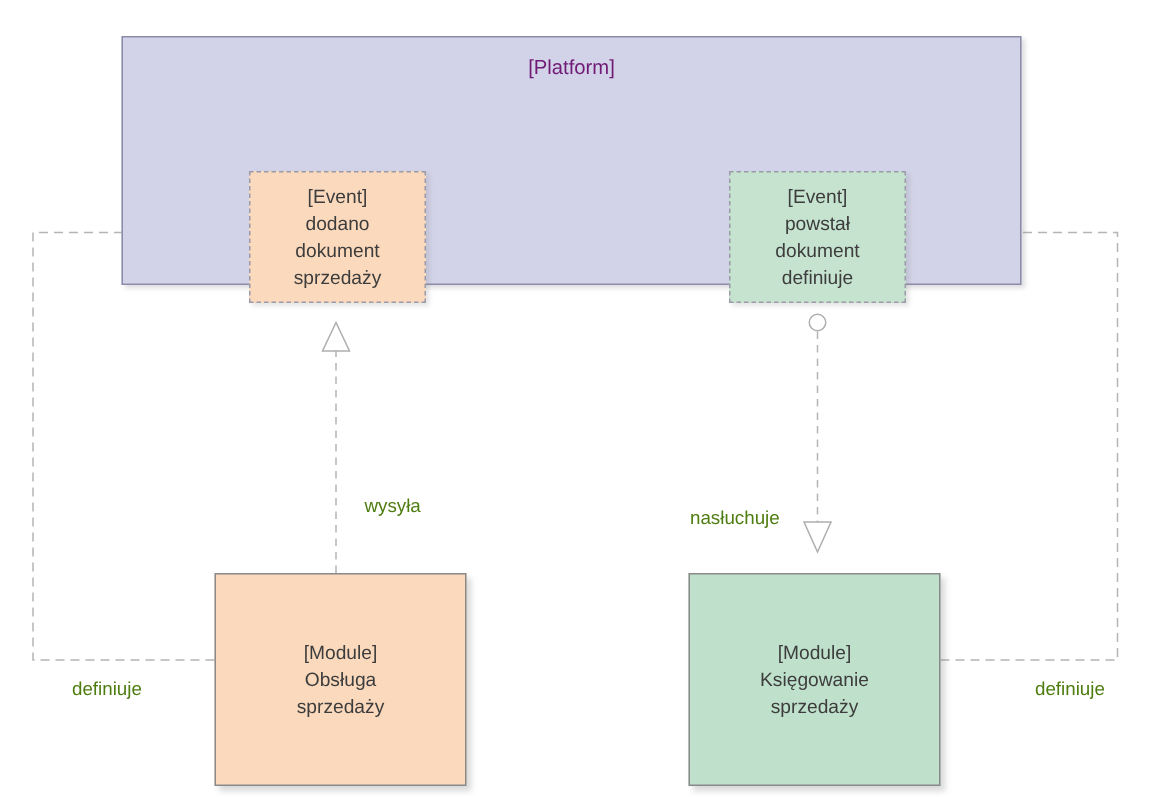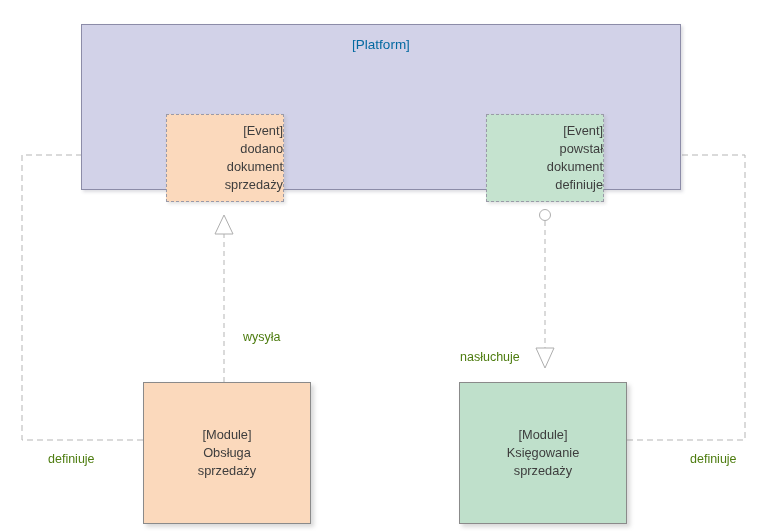--- a/index.html
+++ b/index.html
@@ -44,31 +44,30 @@
     width: 600px;
     height: 166px;
     background: #d2d2e8;
     border: 1px solid #8c8ca8;
     justify-content: flex-start;
     box-shadow: 2px 2px 3px rgba(120,120,140,0.25);
   }
   .platform .platform-label {
     margin-top: 10px;
     font-size: 13.5px;
-    color: #0369a1;
+    color: #701a75;
   }
 
   
   .event {
     width: 118px;
     height: 88px;
     border: 1px dashed #9a9aa8;
     font-size: 12.8px;
     box-shadow: 2px 2px 3px rgba(130,130,130,0.22);
-    align-items: flex-end;
   }
   .event-sale {
     left: 166px;
     top: 114px;
     background: #fbd9bc;
   }
   .event-fin {
     left: 486px;
     top: 114px;
     background: #c5e3cf;
@@ -98,21 +97,21 @@
   }
 
   
   .edge-label {
     position: absolute;
     font-size: 12.5px;
     color: #4d7c0f;
     white-space: nowrap;
   }
   .lbl-wysyla      { left: 243px; top: 330px; }
-  .lbl-nasluchuje  { left: 460px; top: 350px; }
+  .lbl-nasluchuje  { left: 460px; top: 338px; }
   .lbl-def-left    { left: 48px;  top: 452px; }
   .lbl-def-right   { left: 690px; top: 452px; }
 </style>
 </head>
 <body>
 
 <div id="canvas">
 
   <svg id="edges" viewBox="0 0 767 531" width="767" height="531">
 

